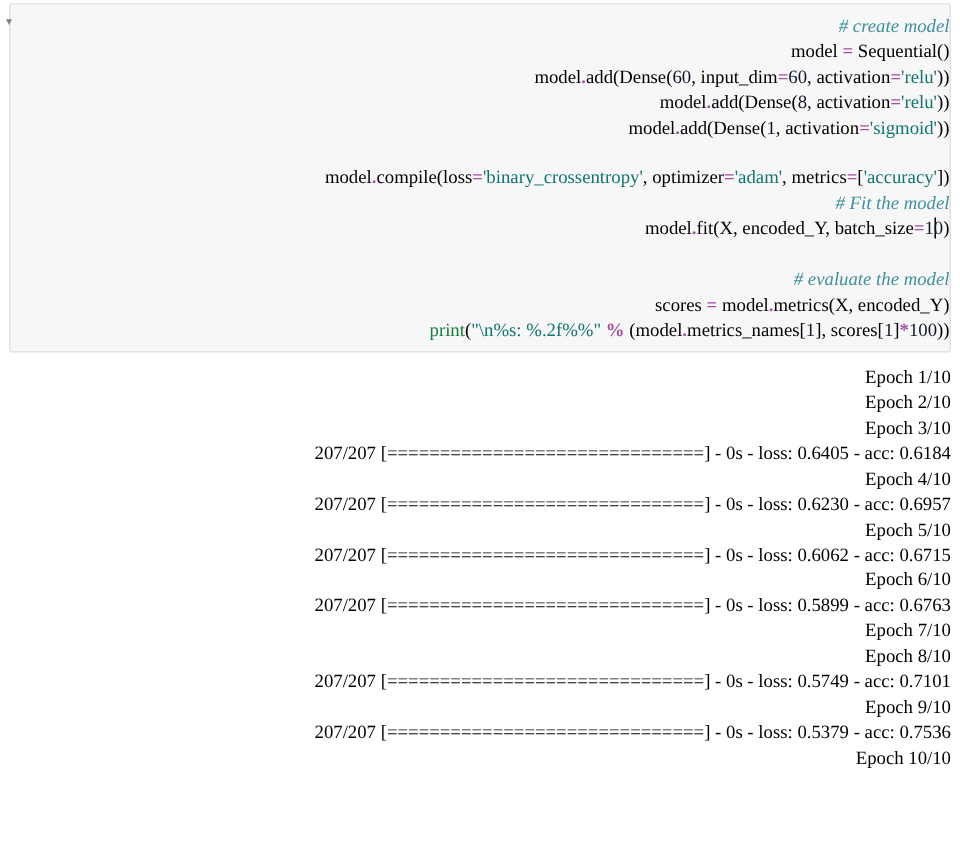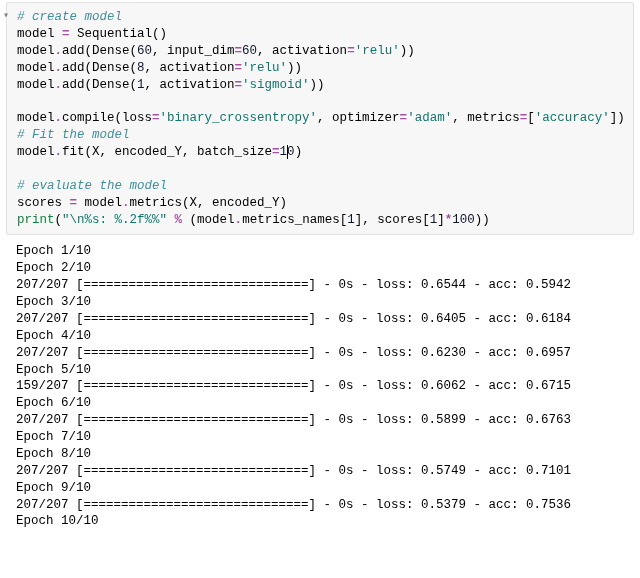--- a/index.html
+++ b/index.html
@@ -27,21 +27,21 @@
     padding: 4px 0 6px 10px;
     margin: 0 6px 0 6px;
   }
   .prompt-arrow {
     position: absolute;
     left: -4px;
     top: 6px;
     color: #7f7f7f;
     font-size: 10px;
   }
-  .line { white-space: pre; font-family: Liberation Mono, monospace; }
+  .line { white-space: pre; font-family: Liberation Serif, serif; text-align: right; }
   .c-comment { color: #3f8f9f; font-style: italic; font-weight: 500; }
   .c-op      { color: #a352a3; font-weight: 600; }
   .c-name    { color: #000; }
   .c-num     { color: #0f172a; }
   .c-str     { color: #0f766e; }
   .c-builtin { color: #15803d; }
   span[data-interactable] { }
 </style>
 </head>
 <body>
@@ -59,27 +59,26 @@
   <div class="line" data-interactable="false"><span class="c-name" data-interactable="false">model</span><span class="c-op" data-interactable="false">.</span><span class="c-name" data-interactable="false">fit(X, encoded_Y, batch_size</span><span class="c-op" data-interactable="false">=</span><span class="c-num" data-interactable="false">1</span><span data-interactable="false" style="border-left:1px solid #000; margin:0 -1px 0 0;"></span><span class="c-num" data-interactable="false">0</span><span class="c-name" data-interactable="false">)</span></div>
   <div class="line" data-interactable="false"><span data-interactable="false"> </span></div>
   <div class="line" data-interactable="false"><span class="c-comment" data-interactable="false"># evaluate the model</span></div>
   <div class="line" data-interactable="false"><span class="c-name" data-interactable="false">scores </span><span class="c-op" data-interactable="false">=</span><span class="c-name" data-interactable="false"> model</span><span class="c-op" data-interactable="false">.</span><span class="c-name" data-interactable="false">metrics(X, encoded_Y)</span></div>
   <div class="line" data-interactable="false"><span class="c-builtin" data-interactable="false">print</span><span class="c-name" data-interactable="false">(</span><span class="c-str" data-interactable="false">"\n%s: %.2f%%"</span><span data-interactable="false"> </span><span class="c-op" data-interactable="false">%</span><span class="c-name" data-interactable="false"> (model</span><span class="c-op" data-interactable="false">.</span><span class="c-name" data-interactable="false">metrics_names[</span><span class="c-num" data-interactable="false">1</span><span class="c-name" data-interactable="false">], scores[</span><span class="c-num" data-interactable="false">1</span><span class="c-name" data-interactable="false">]</span><span class="c-op" data-interactable="false">*</span><span class="c-num" data-interactable="false">100</span><span class="c-name" data-interactable="false">))</span></div>
 </div>
 
 <div class="cell out" data-interactable="false" id="output-container">
     <div class="line" data-interactable="false">Epoch 1/10</div>
     <div class="line" data-interactable="false">Epoch 2/10</div>
-    <div class="line" data-interactable="false">207/207 [==============================] - 0s - loss: 0.6544 - acc: 0.5942</div>
     <div class="line" data-interactable="false">Epoch 3/10</div>
     <div class="line" data-interactable="false">207/207 [==============================] - 0s - loss: 0.6405 - acc: 0.6184</div>
     <div class="line" data-interactable="false">Epoch 4/10</div>
     <div class="line" data-interactable="false">207/207 [==============================] - 0s - loss: 0.6230 - acc: 0.6957</div>
     <div class="line" data-interactable="false">Epoch 5/10</div>
-    <div class="line" data-interactable="false">159/207 [==============================] - 0s - loss: 0.6062 - acc: 0.6715</div>
+    <div class="line" data-interactable="false">207/207 [==============================] - 0s - loss: 0.6062 - acc: 0.6715</div>
     <div class="line" data-interactable="false">Epoch 6/10</div>
     <div class="line" data-interactable="false">207/207 [==============================] - 0s - loss: 0.5899 - acc: 0.6763</div>
     <div class="line" data-interactable="false">Epoch 7/10</div>
     <div class="line" data-interactable="false">Epoch 8/10</div>
     <div class="line" data-interactable="false">207/207 [==============================] - 0s - loss: 0.5749 - acc: 0.7101</div>
     <div class="line" data-interactable="false">Epoch 9/10</div>
     <div class="line" data-interactable="false">207/207 [==============================] - 0s - loss: 0.5379 - acc: 0.7536</div>
     <div class="line" data-interactable="false">Epoch 10/10</div>
   </div>
 

